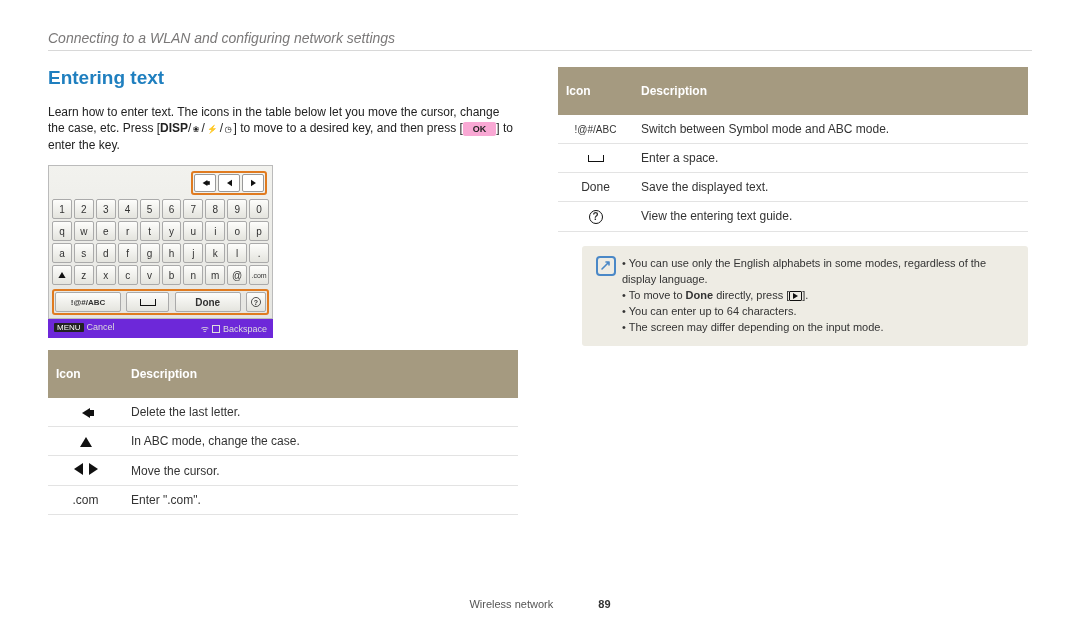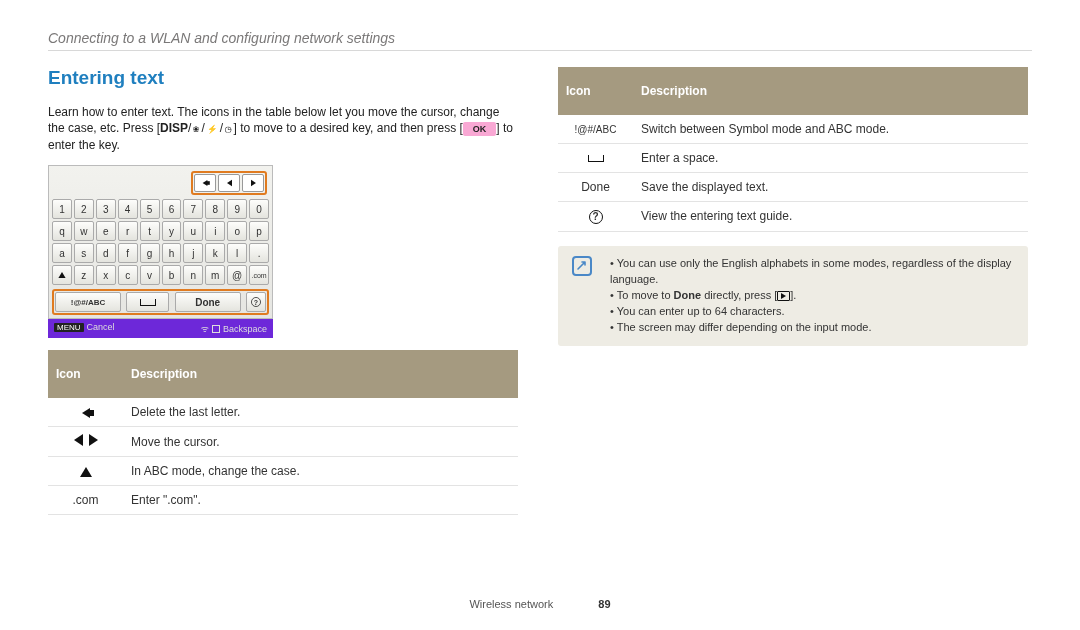--- a/index.html
+++ b/index.html
@@ -28,21 +28,21 @@
   .kbd-status .lbl { background:#222; color:#fff; padding:0 3px; font-size:8px; border-radius:1px; margin-right:3px; }
   .kbd-status .bks { display:flex; align-items:center; gap:3px; }
   .bkicon { width:8px; height:8px; border:1px solid #ddd; display:inline-block; }
   
   table { width:100%; border-collapse:collapse; font-size:12px; }
   thead th { background:#a59a80; color:#fff; font-weight:bold; text-align:left; padding:17px 8px; }
   thead th:first-child { width:75px; }
   tbody td { padding:7px 8px; border-bottom:1px solid #e3e3e3; vertical-align:middle; }
   tbody td:first-child { text-align:center; font-size:12px; }
   
-  .note { background:#eeece4; border-radius:3px; display:flex; padding:10px 14px; margin-top:14px; gap:18px; }
+  .note { background:#eeece4; border-radius:3px; display:flex; padding:10px 14px; margin-top:14px; gap:6px;margin-left:24px; }
   .note-icon { width:20px; height:20px; border:2px solid #4a88c7; color:#4a88c7; border-radius:4px; display:flex; align-items:center; justify-content:center; flex-shrink:0; }
   .note-icon svg { display:block; }
   .note-list { list-style:none; font-size:11px; line-height:1.45; }
   .note-list li::before { content:"• "; }
   
   .footer { position:absolute; bottom:20px; left:0; right:0; text-align:center; font-size:11px; color:#555; }
   .footer .pg { font-weight:bold; color:#333;padding-left:39px; }
   
   .glyph { display:inline-flex; align-items:center; justify-content:center; vertical-align:middle; }
   .boxed { border:7px solid #f9a8d4; border-radius:2px; padding:0 3px; font-size:9px; font-weight:bold; line-height:12px; height:13px; display:inline-flex; align-items:center; }
@@ -177,31 +177,31 @@
         </tr>
       </thead>
       <tbody>
         <tr>
           <td><span class="glyph">
                 <span class="icon-back"></span>
               </span></td>
           <td>Delete the last letter.</td>
         </tr>
         <tr>
+          <td><span class="glyph">
+                <span class="icon-up"></span>
+              </span></td>
+          <td>In ABC mode, change the case.</td>
+        </tr>
+        <tr>
           <td><span class="pair">
                 <span class="icon-left"></span>
                 <span class="icon-right"></span>
               </span></td>
           <td>Move the cursor.</td>
-        </tr>
-        <tr>
-          <td><span class="glyph">
-                <span class="icon-up"></span>
-              </span></td>
-          <td>In ABC mode, change the case.</td>
         </tr>
         <tr>
           <td>.com</td>
           <td>Enter ".com".</td>
         </tr>
       </tbody>
     </table>
   </div>
 
   <div class="right">

